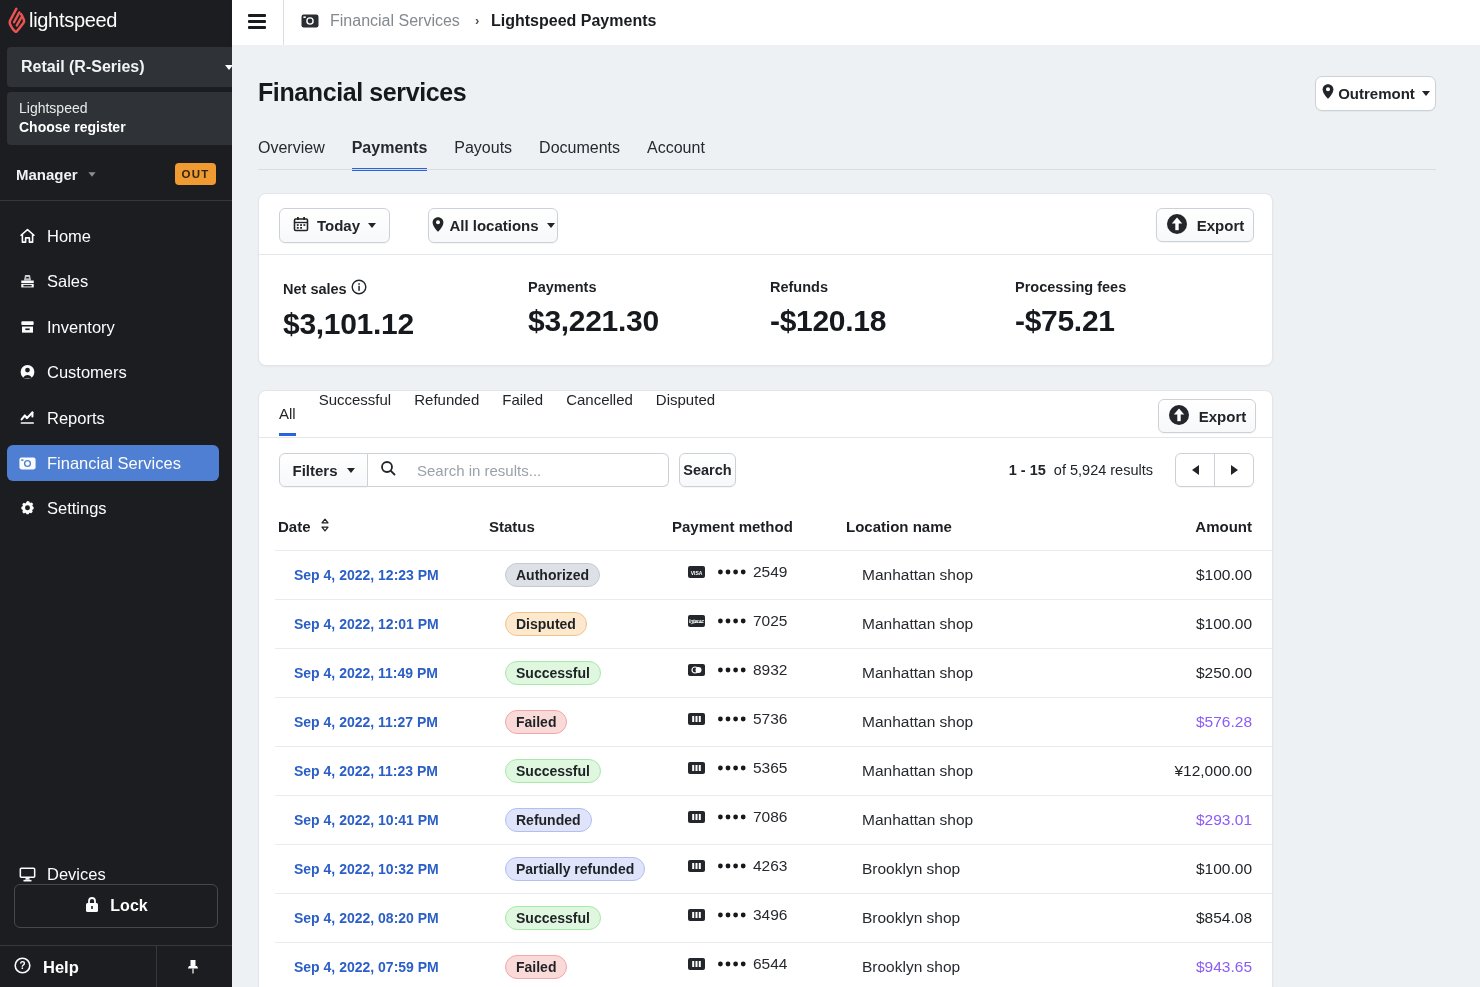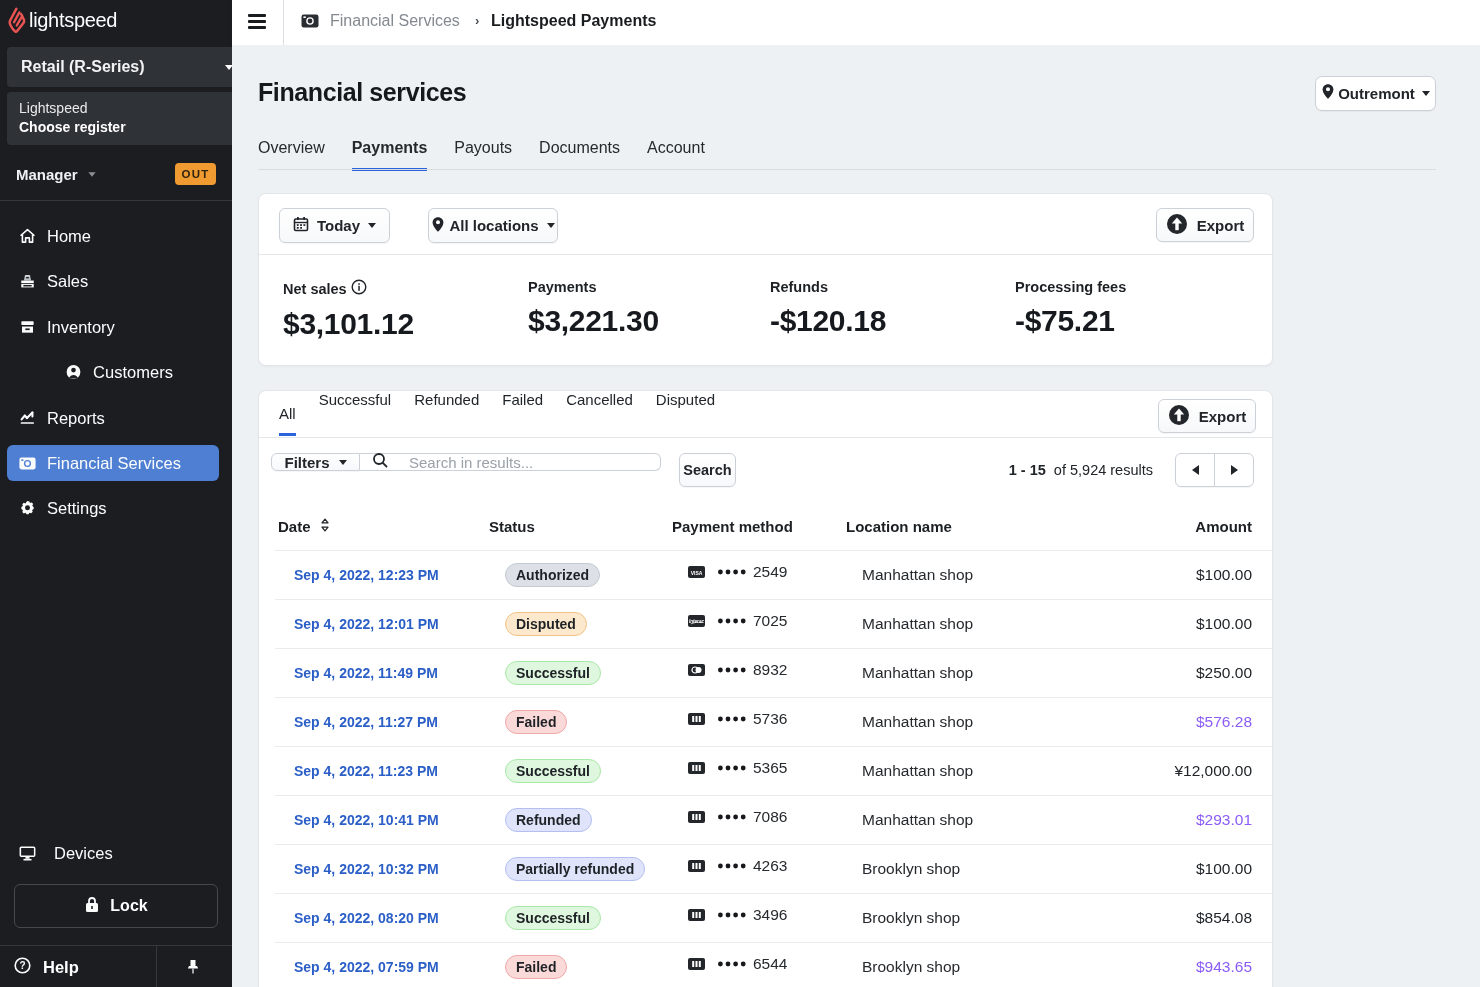--- a/index.html
+++ b/index.html
@@ -66,21 +66,21 @@
 .stat { position:absolute; top:85px; }
 .stat .lab { font-size:14.5px; font-weight:700; color:#1d2024; display:flex; align-items:center; }
 .stat .val { font-size:30px; font-weight:700; color:#16191d; margin-top:9px; letter-spacing:-0.3px; }
 
 
 #ftabs { position:absolute; left:20px; top:0; height:46px; display:flex; align-items:flex-start; }
 #ftabs span { font-size:15px; color:#212529; margin-right:23px; }
 #ftabs span.active { padding:14px 0 11px; border-bottom:3px solid #2a64dd; }
 #c2div1 { position:absolute; left:0; right:0; top:46px; border-top:1px solid #e4e7ea; }
 #export2 { position:absolute; left:899px; top:8px; width:98px; height:34px; }
-#filtersgrp { position:absolute; left:12px; top:62px; display:flex; height:18px; }
+#filtersgrp { position:absolute; left:20px; top:62px; display:flex; height:34px; }
 #filtersbtn { width:89px; border-radius:6px 0 0 6px; }
 #searchbox { width:301px; background:#fff; border:1px solid #ccd1d7; border-left:none; border-radius:0 6px 6px 0; display:flex; align-items:center; padding-left:12px; }
 #searchbox .ph { color:#9aa1a8; font-size:15px; margin-left:21px; }
 #searchbtn { position:absolute; left:420px; top:62px; width:57px; height:34px; font-size:14.5px; }
 #results { position:absolute; right:119px; top:71px; font-size:14.5px; color:#212529; }
 #pager { position:absolute; left:916px; top:62px; width:79px; height:34px; background:#fff; border:1px solid #ccd1d7; border-radius:6px; display:flex; box-shadow:0 1px 1px rgba(0,0,0,0.04); }
 #pager .pg { flex:1; display:flex; align-items:center; justify-content:center; }
 #pager .pg:first-child { border-right:1px solid #ccd1d7; }
 .tri-l { width:0; height:0; border-top:5px solid transparent; border-bottom:5px solid transparent; border-right:7px solid #212529; }
 .tri-r { width:0; height:0; border-top:5px solid transparent; border-bottom:5px solid transparent; border-left:7px solid #212529; }
@@ -158,21 +158,21 @@
   <div class="nav" style="top:309px;">
       <span class="ic" id="i-inv">
         <svg width="18" height="18" viewBox="0 0 18 18" fill="none">
           <rect x="2.5" y="3" width="13" height="4" rx="0.8" fill="#fbfcfc"></rect>
           <path d="M3.2 8.5 H14.8 V15 H3.2 Z" fill="#fbfcfc"></path>
           <rect x="6.7" y="10.5" width="4.6" height="1.8" fill="#1b1d21"></rect>
         </svg>
       </span>
       <span class="lb">Inventory</span>
     </div>
-  <div class="nav" style="top:354px;justify-content:center;">
+  <div class="nav" style="top:354px;">
       <span class="ic" id="i-cust">
         <svg width="18" height="18" viewBox="0 0 18 18" fill="none">
           <circle cx="9" cy="9" r="7.3" fill="#fbfcfc"></circle>
           <circle cx="9" cy="7" r="2.5" fill="#1b1d21"></circle>
           <path d="M4.5 14.5 Q9 10 13.5 14.5 L12 16 H6 Z" fill="#1b1d21"></path>
         </svg>
       </span>
       <span class="lb">Customers</span>
     </div>
   <div class="nav" style="top:400px;">
@@ -198,21 +198,21 @@
   <div class="nav" style="top:490px;">
       <span class="ic" id="i-set">
         <svg width="18" height="18" viewBox="0 0 18 18" fill="none">
           <path d="M9 1.5 L11 2 L11.6 3.8 L13.6 3.2 L15 4.8 L14 6.5 L15.5 8 L15.5 10 L13.9 11 L14.5 13 L13 14.6 L11.2 13.9 L10 15.7 L8 15.7 L7 14 L5 14.7 L3.5 13.2 L4.2 11.3 L2.5 10 L2.5 8 L4.2 7 L3.5 5 L5 3.5 L6.9 4.2 L8 2.3 Z" fill="#fbfcfc"></path>
           <circle cx="9" cy="8.7" r="2.6" fill="#1b1d21"></circle>
         </svg>
       </span>
       <span class="lb">Settings</span>
     </div>
 
-  <div class="nav" style="top:835px;gap:7px;">
+  <div class="nav" style="top:856px;">
       <span class="ic" id="i-dev">
         <svg width="19" height="17" viewBox="0 0 19 17" fill="none">
           <rect x="1.5" y="1.5" width="16" height="10" rx="1" stroke="#fbfcfc" stroke-width="1.7"></rect>
           <path d="M7 14.5 L7.6 11.5 H11.4 L12 14.5 Z" fill="#fbfcfc"></path>
           <rect x="5" y="14.5" width="9" height="1.8" fill="#fbfcfc"></rect>
         </svg>
       </span>
       <span class="lb">Devices</span>
     </div>
 

